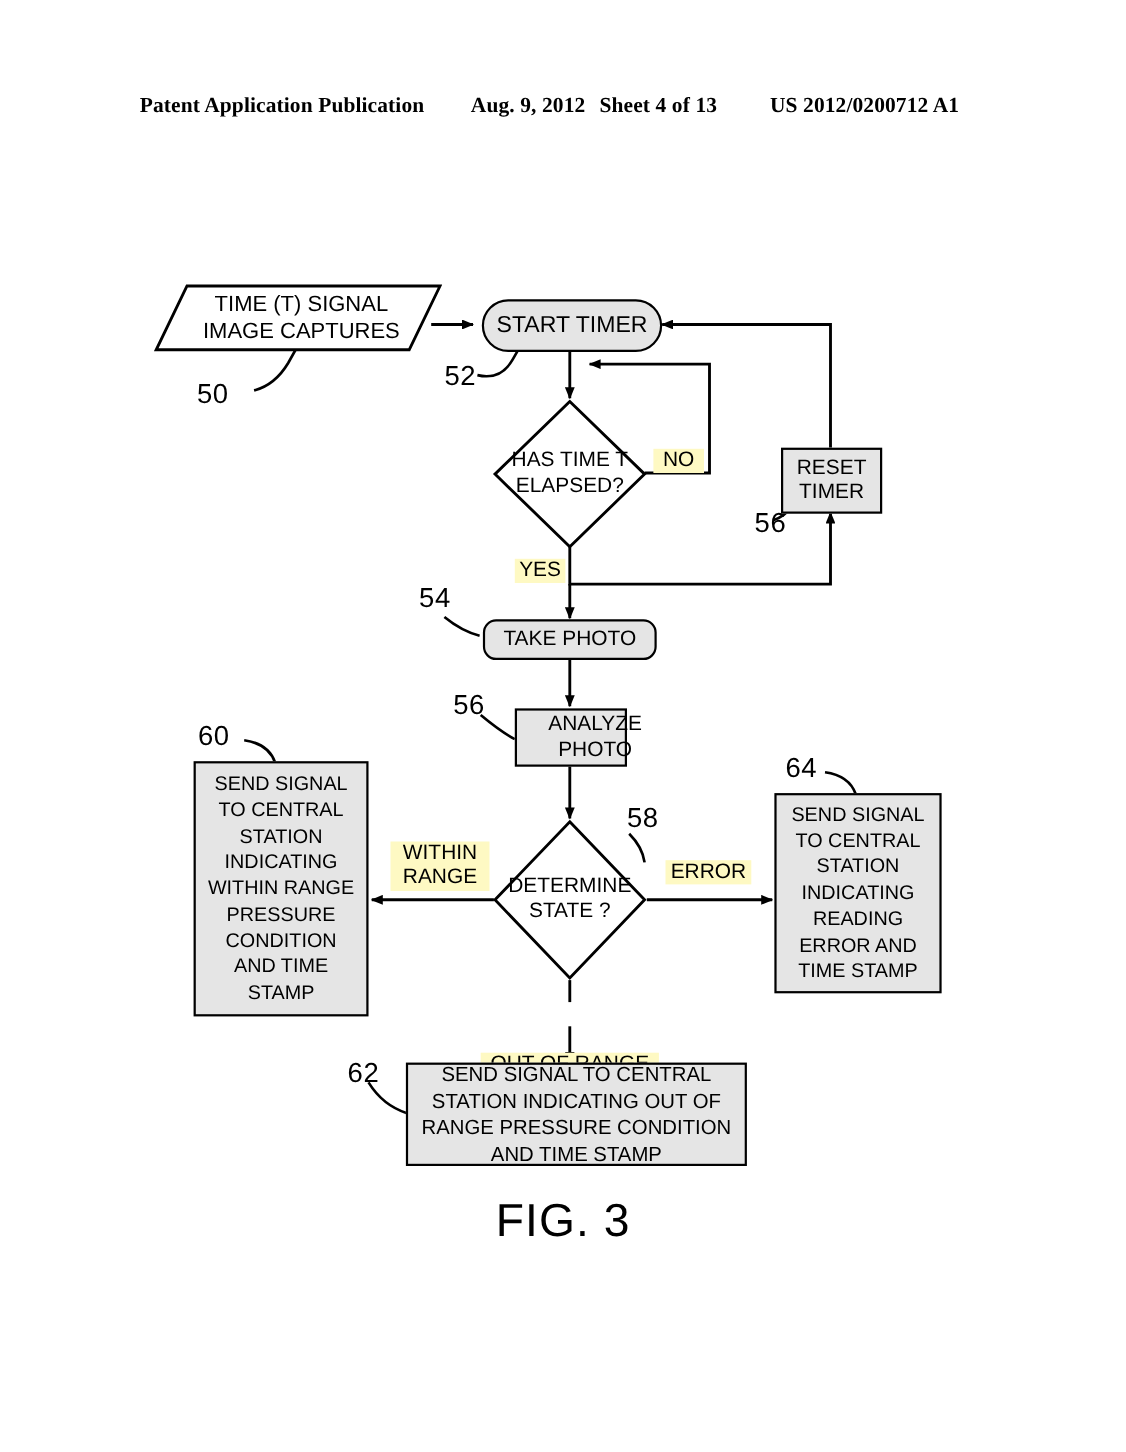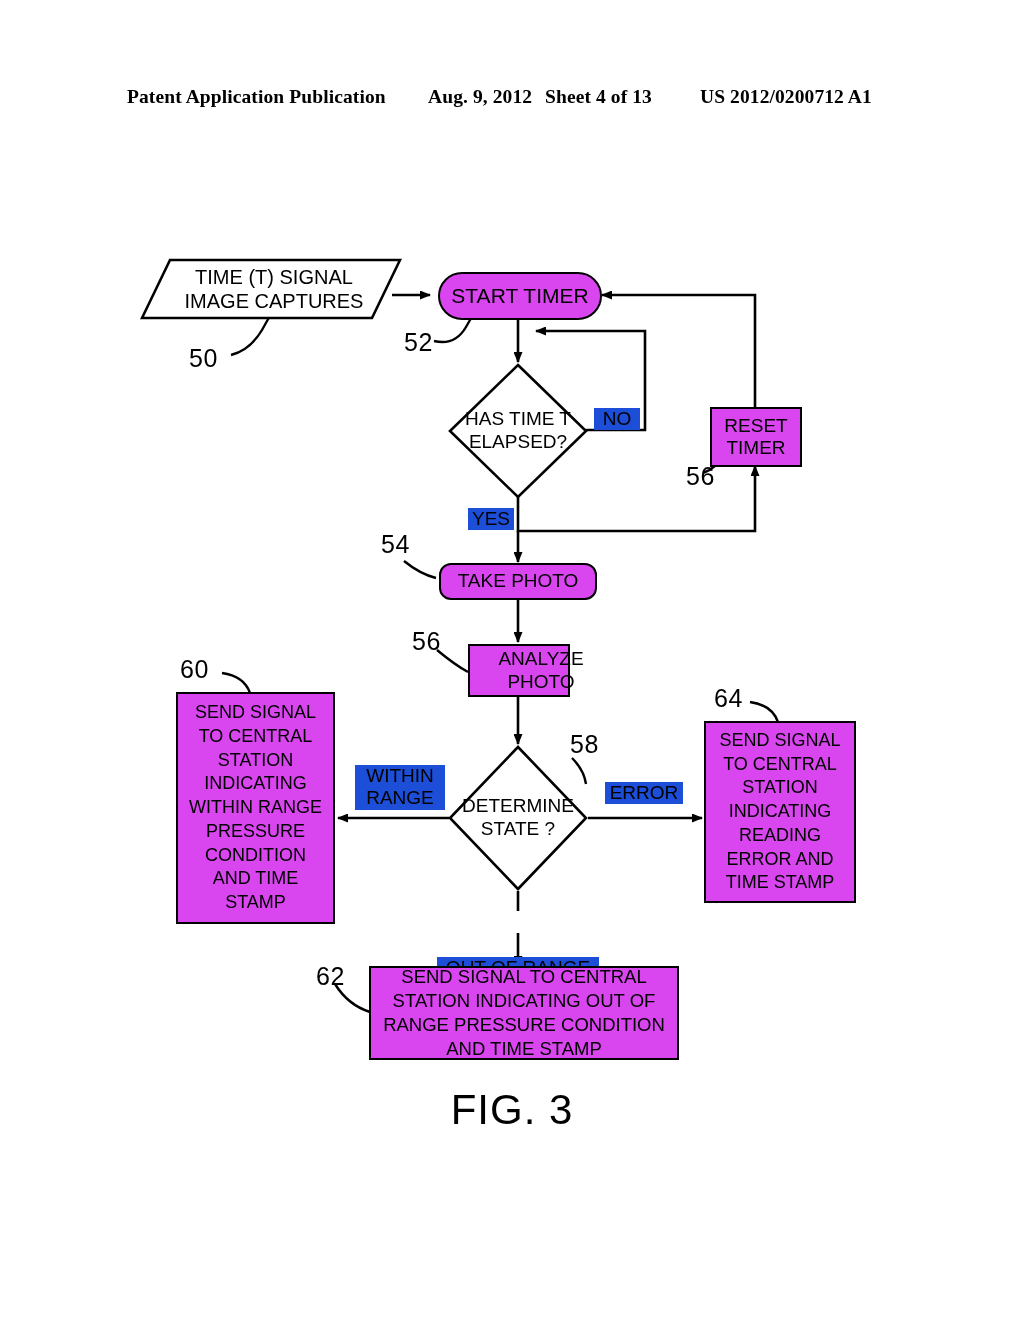--- a/index.html
+++ b/index.html
@@ -54,21 +54,21 @@
   
   .node {
     position: absolute;
     box-sizing: border-box;
     display: flex;
     align-items: center;
     justify-content: center;
     text-align: center;
     font-family: "Liberation Sans", sans-serif;
     color: #000;
-    background: #d946ef;
+    background: #e5e5e5;
   }
   .proc {
     border: 2.2px solid #000;
     font-size: 19px;
     line-height: 1.18;
   }
   .terminator {
     border: 2.4px solid #000;
     border-radius: 26px;
     font-size: 21px;
@@ -113,21 +113,21 @@
   }
 
   
   .edge-label {
     position: absolute;
     font-family: "Liberation Sans", sans-serif;
     font-size: 19px;
     line-height: 1.18;
     text-align: center;
     white-space: pre-line;
-    background: #1d4ed8;
+    background: #fef9c3;
   }
   .ref-num {
     position: absolute;
     font-family: "Liberation Sans", sans-serif;
     font-size: 25px;
     letter-spacing: 0.5px;
   }
 
   
   #fig-caption {
@@ -198,21 +198,21 @@
     </g>
   </svg>
 
   <div class="node io-para" style="left:140px; top:258px; width:262px; height:62px;">
     <svg class="para-shape" viewBox="0 0 262 62" preserveAspectRatio="none">
       <polygon points="30,2 260,2 232,60 2,60" fill="#fff" stroke="#000" stroke-width="2.6"></polygon>
     </svg>
     <span class="para-text" style="white-space:pre-line;">TIME (T) SIGNAL
 IMAGE CAPTURES</span>
   </div>
-  <div class="ref-num" style="left:189px; top:344px;">50</div>
+  <div class="ref-num" style="left:179px; top:344px;">50</div>
 
   <div class="node terminator" style="left:438px; top:272px; width:164px; height:48px;">
     <span>START TIMER</span>
   </div>
   <div class="ref-num" style="left:404px; top:328px;">52</div>
 
   <div class="diamond" style="left:448px; top:363px; width:140px; height:136px;">
     <svg viewBox="0 0 140 136" preserveAspectRatio="none">
       <polygon points="70,2 138,68 70,134 2,68" fill="#fff" stroke="#000" stroke-width="2.6"></polygon>
     </svg>

